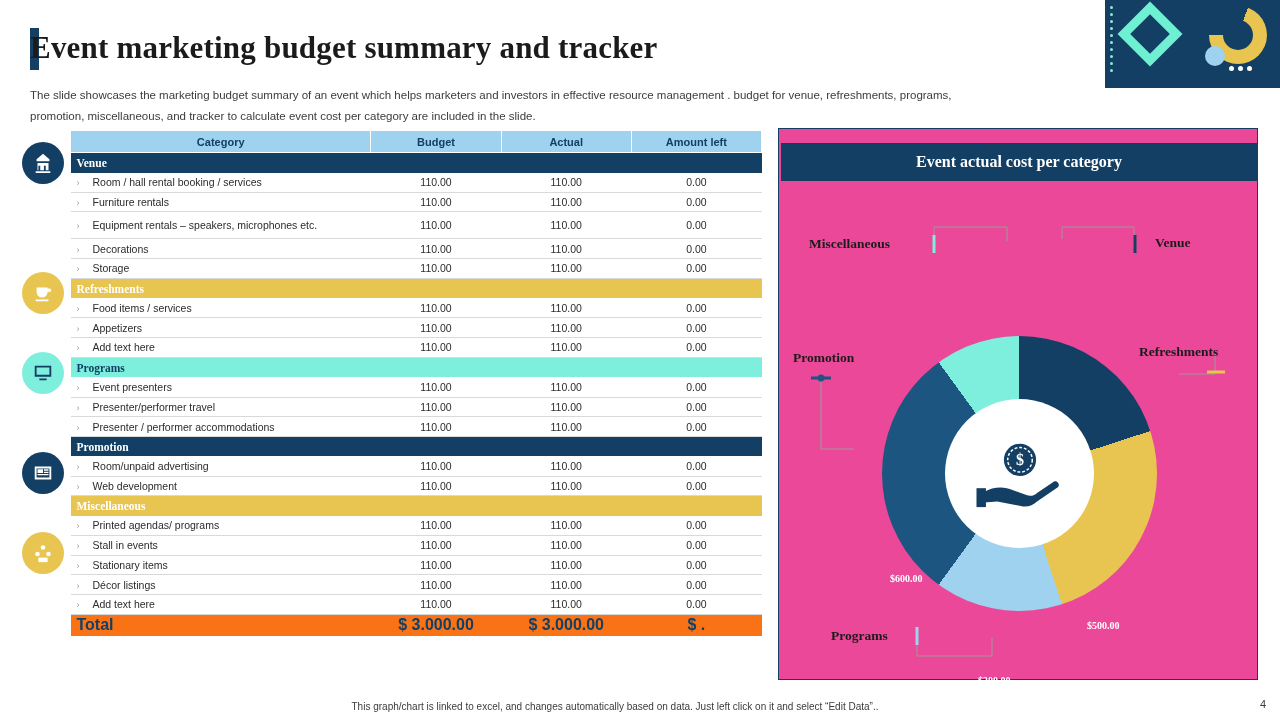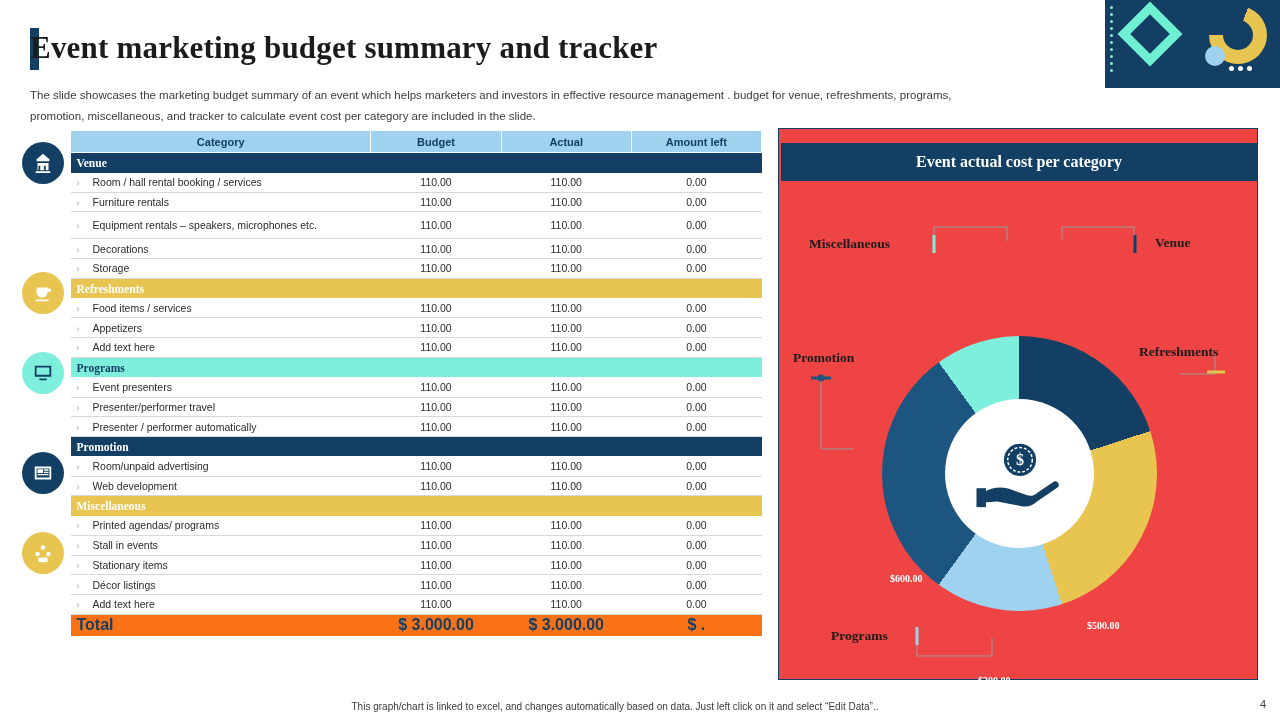--- a/index.html
+++ b/index.html
@@ -98,21 +98,21 @@
     background:#f97316; color:#123f63; font-weight:bold; font-size:16px;
     height:22px; border-bottom:none;
   }
   .chev { color:#9a9a9a; display:inline-block; width:16px; font-size:9px; }
   td.cat span.lbl { display:inline-block; }
   tr.tall td { height:27px;margin-top:24px; }
 
   
   .panel {
     position:absolute; left:778px; top:128px; width:480px; height:552px;
-    border:1px solid #123f63; background:#ef4444;
+    border:1px solid #123f63; background:#ec4899;
   }
   .panel-head {
     position:absolute; left:2px; top:14px; width:476px; height:38px;
     background:#123f63; color:#ffffff;
     font-family:"Liberation Serif", serif; font-weight:bold; font-size:16px;
     display:flex; align-items:center; justify-content:center;
   }
 
   .donut-chart {
     position:absolute; left:103px; top:207px; width:275px; height:275px;
@@ -281,21 +281,21 @@
           <td class="num">110.00</td>
           <td class="num">0.00</td>
         </tr>
         <tr>
           <td class="cat"><span class="chev">›</span><span class="lbl">Presenter/performer travel</span></td>
           <td class="num">110.00</td>
           <td class="num">110.00</td>
           <td class="num">0.00</td>
         </tr>
         <tr>
-          <td class="cat"><span class="chev">›</span><span class="lbl">Presenter / performer automatically</span></td>
+          <td class="cat"><span class="chev">›</span><span class="lbl">Presenter / performer accommodations</span></td>
           <td class="num">110.00</td>
           <td class="num">110.00</td>
           <td class="num">0.00</td>
         </tr>
         <tr class="section sec-navy">
           <td colspan="4">Promotion</td>
         </tr>
         <tr>
           <td class="cat"><span class="chev">›</span><span class="lbl">Room/unpaid  advertising</span></td>
           <td class="num">110.00</td>

